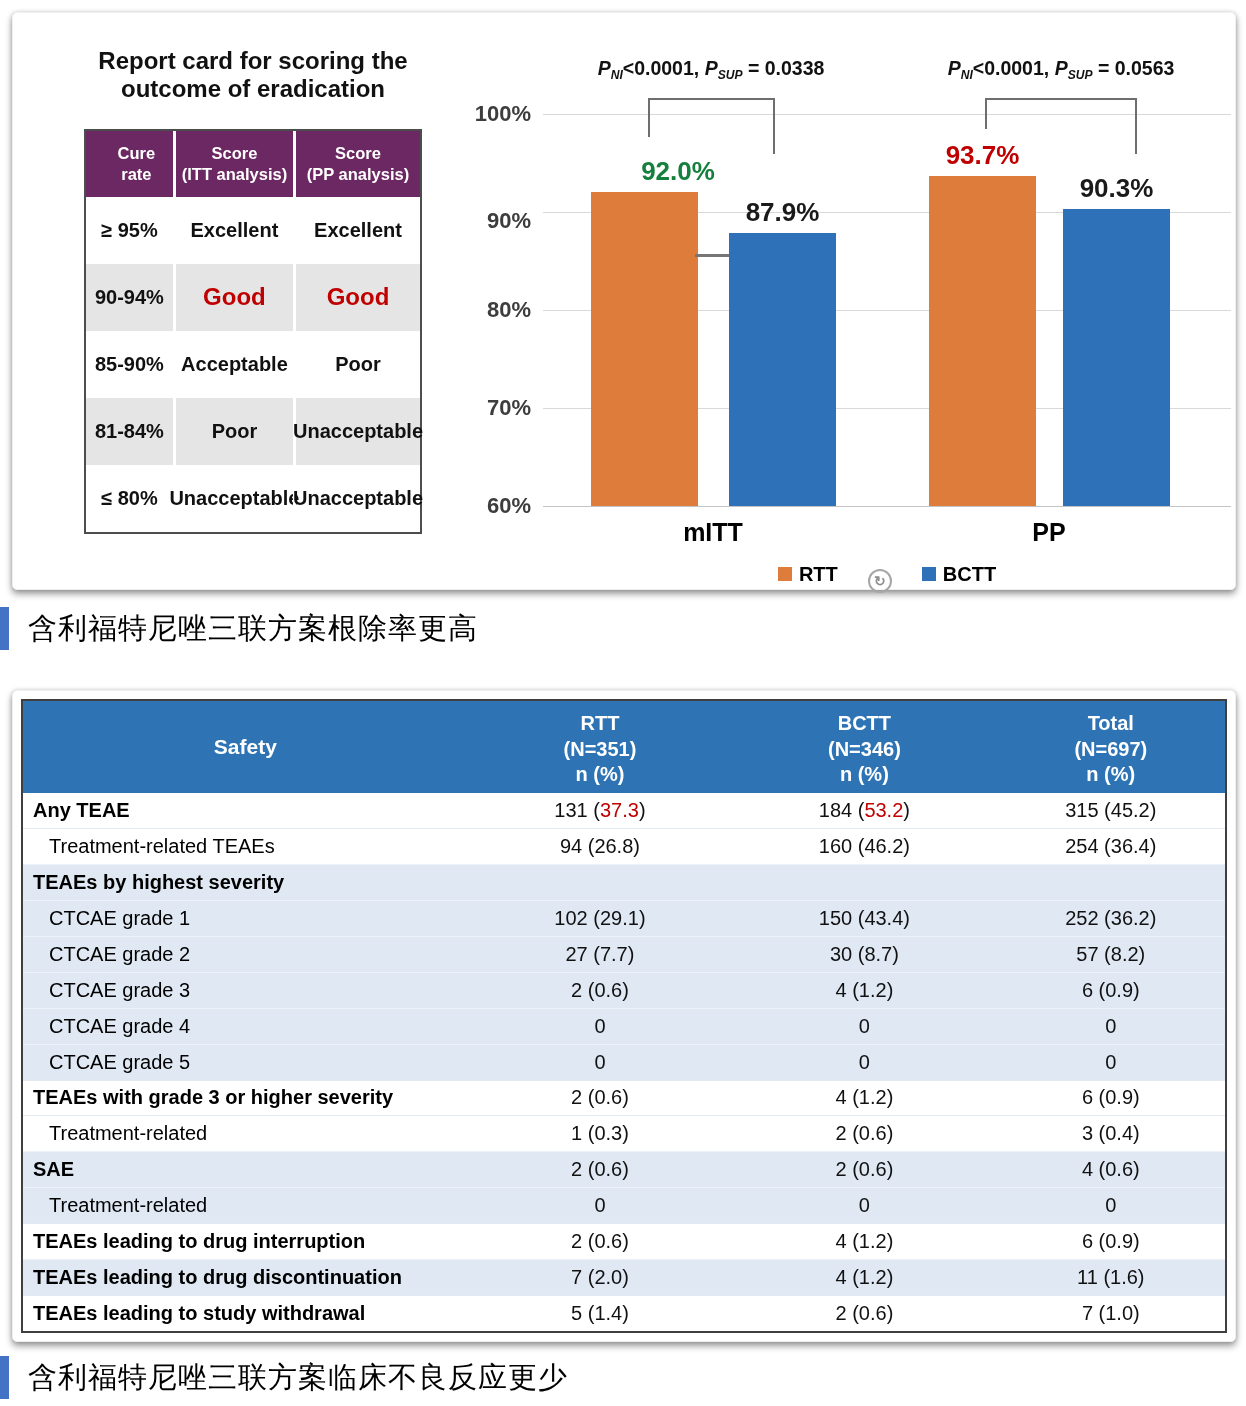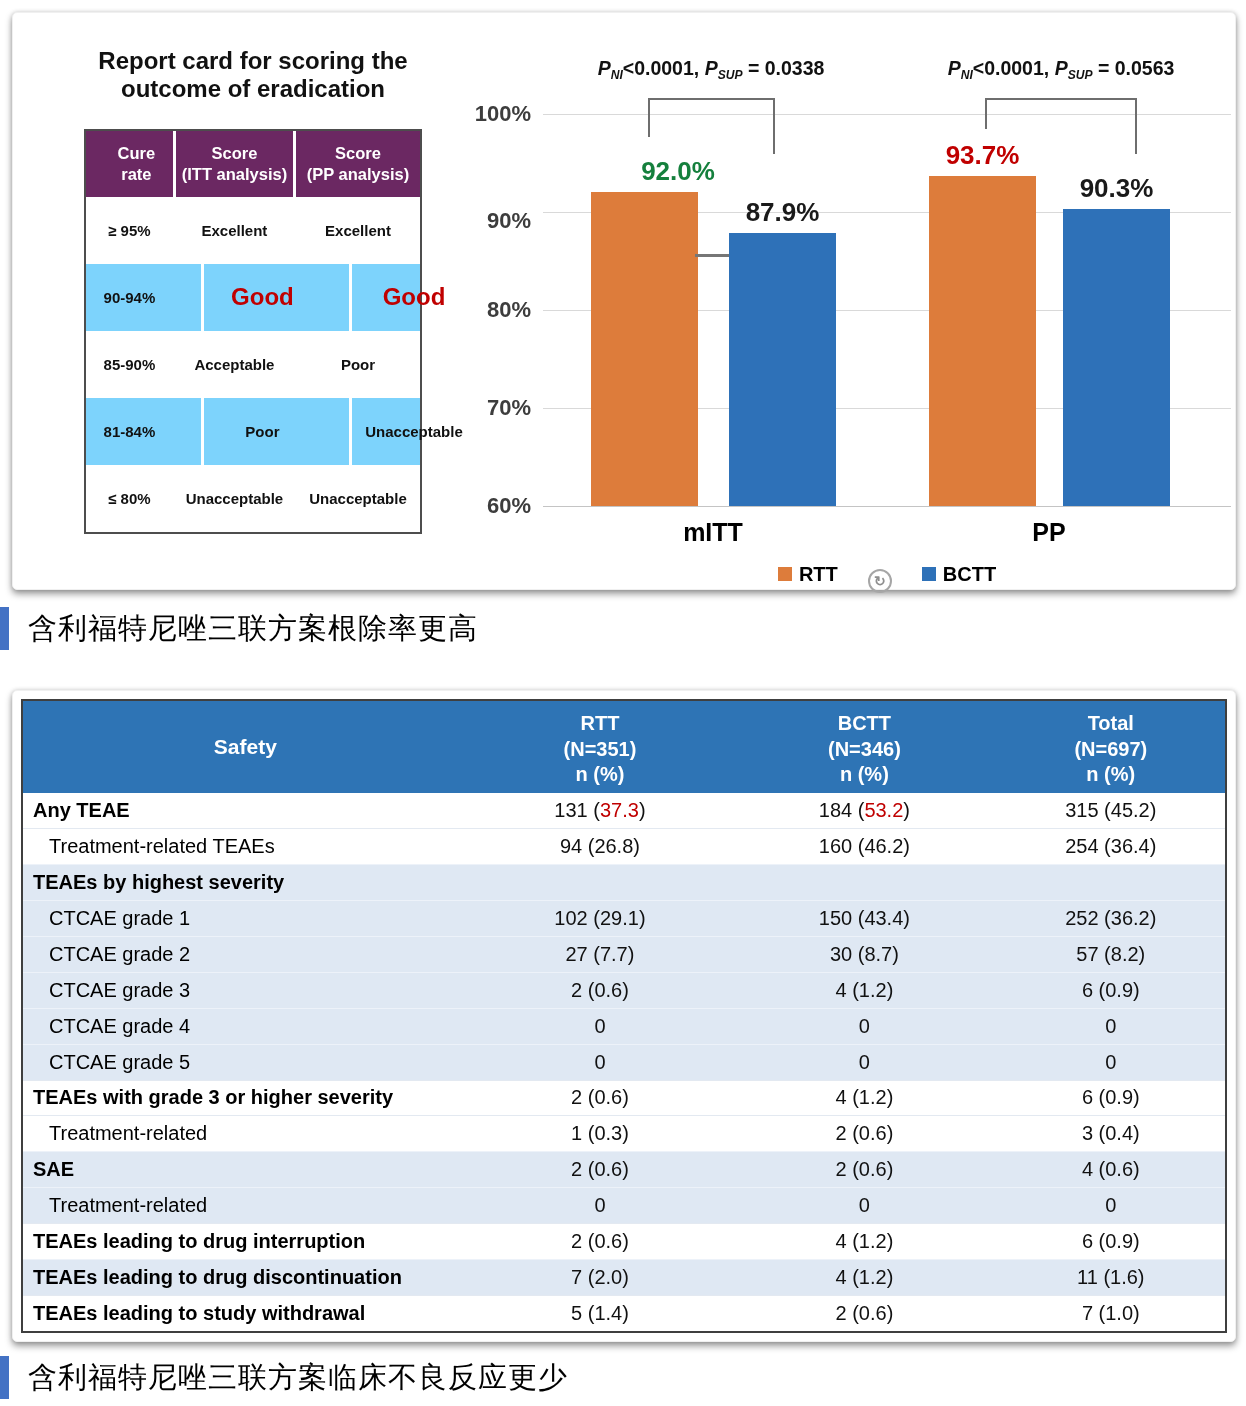--- a/index.html
+++ b/index.html
@@ -31,23 +31,23 @@
   .rc-table { margin: 25px auto 0; width: 338px; border: 2px solid #4d4d4d; }
   .rc-hrow, .rc-row { display: grid; grid-template-columns: 26% 36% 38%; }
   .rc-hrow { background: #6B2862; height: 66px; }
   .rc-hcell {
     color: #fff; font-weight: bold; font-size: 16.5px; text-align: center;
     display: flex; align-items: center; justify-content: center;
     white-space: pre-line; line-height: 1.25; border-left: 3px solid #fff; padding: 2px;
   }
   .rc-hcell:first-child { border-left: none; padding-left: 16px; }
   .rc-row { height: 67px; background: #fff; }
-  .rc-row.pink { background: #7dd3fc; gap: 28px; }
+  .rc-row.pink { background: #e5e5e5; }
   .rc-cell {
-    font-weight: bold; font-size: 15px; text-align: center;
+    font-weight: bold; font-size: 20px; text-align: center;
     display: flex; align-items: center; justify-content: center;
     border-left: 3px solid #fff; padding: 2px; color: #111;
   }
   .rc-cell:first-child { border-left: none; }
   .rc-cell.good { color: #C00000; font-size: 24px; }
 
   
   .chart { position: absolute; left: 0; top: 0; width: 100%; height: 100%; }
   .gridline { position: absolute; left: 530px; width: 688px; height: 1px; background: #d9d9d9; }
   .gridline.base { background: #c4c4c4; }

